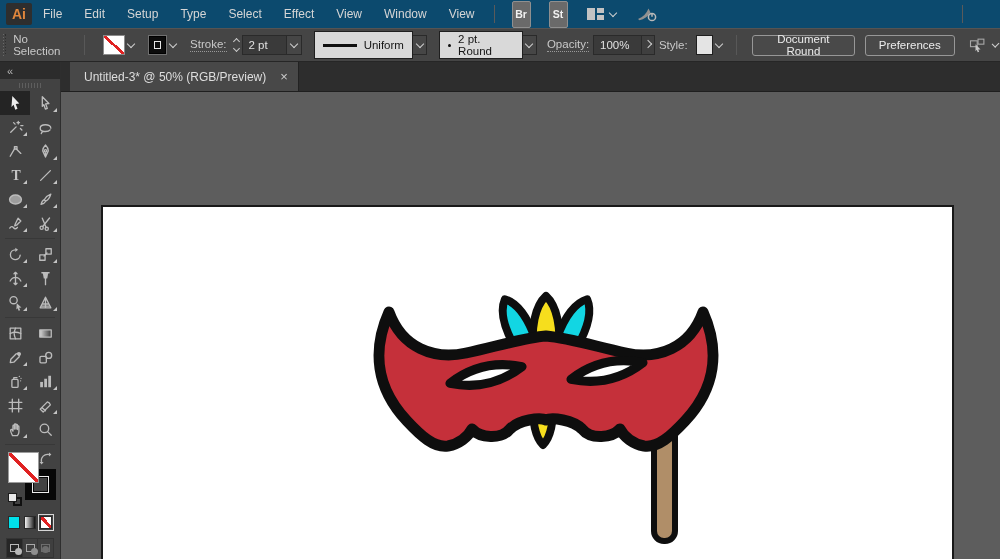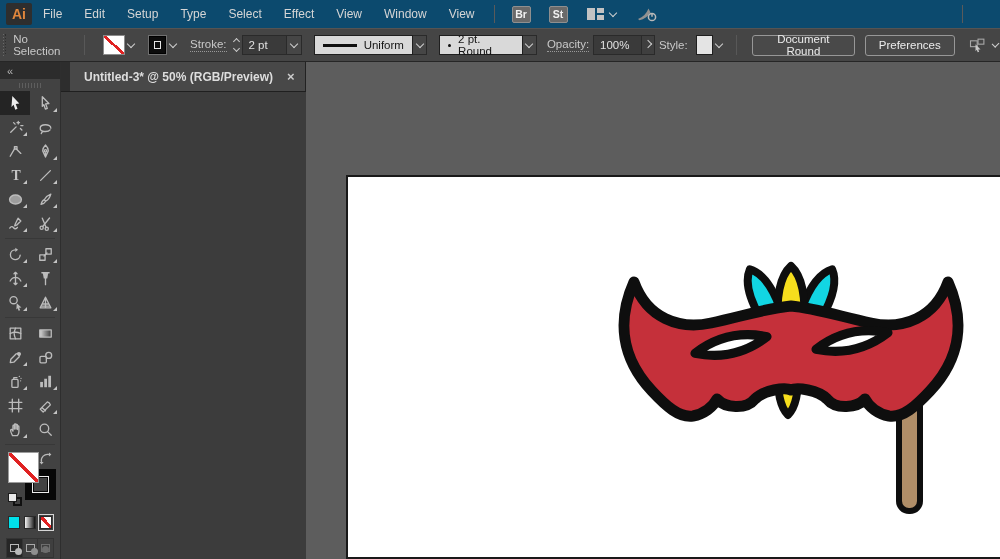--- a/index.html
+++ b/index.html
@@ -6,21 +6,21 @@
   html,body { width:1000px; height:559px; overflow:hidden; }
   body { font-family:"Liberation Sans", sans-serif; background:#3c3c3c; color:#cfcfcf; font-size:12px; }
   .app { position:relative; width:1000px; height:559px; display:flex; flex-direction:column; }
 
   
   .menubar { height:28px; background:#0c4a6e; display:flex; align-items:center; flex:0 0 auto; position:relative; }
   .ai-logo { width:26px; height:22px; margin-left:6px; background:#2e2e2e; color:var(--logo-orange,#e0863c);
              font-weight:bold; font-size:14px; display:flex; align-items:center; justify-content:center; border-radius:2px; }
   .menu-item { padding:0 11px; height:28px; display:flex; align-items:center; color:#d6d6d6; font-size:12px; cursor:default; }
   .mb-sep { width:1px; height:18px; background:#5a5a5a; margin:0 8px; }
-  .sq-btn { width:19px; height:17px; background:#6a6a6a; border:1px solid #8f8f8f; border-radius:2px;
+  .sq-btn { width:19px; height:27px; background:#6a6a6a; border:1px solid #8f8f8f; border-radius:2px;
             color:#f2f2f2; font-size:10.5px; font-weight:bold; display:flex; align-items:center; justify-content:center; margin:0 9px; }
   .ws-icon { display:flex; gap:2px; margin:0 4px 0 10px; }
   .ws-icon .a { width:8px; height:12px; background:#c3c3c3; }
   .ws-icon .b { display:flex; flex-direction:column; gap:2px; }
   .ws-icon .b i { width:7px; height:5px; background:#c3c3c3; display:block; }
   .chev { display:inline-block; width:6px; height:6px; border-right:1.7px solid #cfcfcf; border-bottom:1.7px solid #cfcfcf;
           transform:rotate(45deg); margin:-2px 2px 0 2px; }
   .chev-r { transform:rotate(-45deg); }
   .menubar-right { position:absolute; right:0; top:0; height:28px; display:flex; align-items:center; overflow:hidden; width:46px; }
 
@@ -40,21 +40,21 @@
   .chip-chev { width:16px; height:20px; display:flex; align-items:center; justify-content:center; }
   .stepper { display:flex; flex-direction:column; gap:4px; margin:0 3px; }
   .stepper .chev { width:5px; height:5px; border-color:#c9c9c9; }
   .stepper .up { transform:rotate(-135deg); margin:0; }
   .stepper .dn { transform:rotate(45deg); margin:-2px 0 0 0; }
   .field-dark { height:20px; background:#3a3a3a; border:1px solid #2a2a2a; color:#e0e0e0; display:flex; align-items:center;
                 padding:0 6px; }
   .field-dark .val { flex:1; }
   .dd-btn { width:17px; height:20px; background:#464646; border:1px solid #2a2a2a; border-left:none;
             display:flex; align-items:center; justify-content:center; }
-  .field-light { height:20px; background:#d9d9d9; border:1px solid #1f1f1f; color:#151515; display:flex; align-items:center;
+  .field-light { height:28px; background:#d9d9d9; border:1px solid #1f1f1f; color:#151515; display:flex; align-items:center;
                  padding:0 8px; gap:7px; }
   .wline { width:34px; height:3px; background:#101010; }
   .bdot { width:3px; height:3px; border-radius:50%; background:#101010; }
   .arrow-btn { width:15px; height:20px; background:#3f3f3f; border:1px solid #2a2a2a; border-left:none;
                display:flex; align-items:center; justify-content:center; }
   .style-chip { width:20px; height:20px; background:#e4e4e4; border:1px solid #1f1f1f; margin-left:2px; }
   .cb-btn { height:21px; padding:0 13px; background:#494949; border:1px solid #979797; border-radius:3px;
             color:#ececec; display:flex; align-items:center; margin:0 5px; font-size:11.5px; }
   .iso-icon { margin:0 3px 0 8px; }
 
@@ -105,21 +105,21 @@
   .dmodes { display:flex; margin:9px 6px 0 6px; border:1px solid #343434; }
   .dm-seg { flex:1; height:18px; display:flex; align-items:center; justify-content:center; background:#3f3f3f; }
   .dm-seg.active { background:#262626; }
   .dm-seg + .dm-seg { border-left:1px solid #343434; }
   .dm { position:relative; width:9px; height:8px; border:1.4px solid #b9b9b9; }
   .dm::after { content:""; position:absolute; right:-4px; bottom:-4px; width:7px; height:7px; border-radius:50%; background:#b9b9b9; }
   .dm.behind { border-color:#a9a9a9; } .dm.behind::after { background:#8f8f8f; }
   .dm.inside { border-color:#6d6d6d; } .dm.inside::after { background:#6d6d6d; right:0px; bottom:-2px; }
 
   
-  .docview { flex:1; min-width:0; display:flex; position:relative;font-weight:bold; }
+  .docview { flex:1; min-width:0; display:flex; flex-direction:column; position:relative; }
   .tabstrip { height:30px; background:#2d2d2d; border-bottom:1px solid #1f1f1f; display:flex; align-items:stretch; flex:0 0 auto; }
   .doc-tab { margin-left:9px; background:#484848; display:flex; align-items:center; gap:14px; padding:0 10px 0 14px;
              color:#dedede; font-size:12px; border-right:1px solid #222; }
   .tab-close { color:#cccccc; font-size:13px; line-height:1; }
   .canvas { flex:1; position:relative; background:var(--canvas-gray,#5d5d5d); overflow:hidden; }
   .artboard { position:absolute; left:42px; top:115px; width:849px; height:380px; background:var(--artboard-white,#fff);
               outline:2px solid #191919; }
   .artboard svg { position:absolute; left:0; top:0; }
 </style>
 </head>

